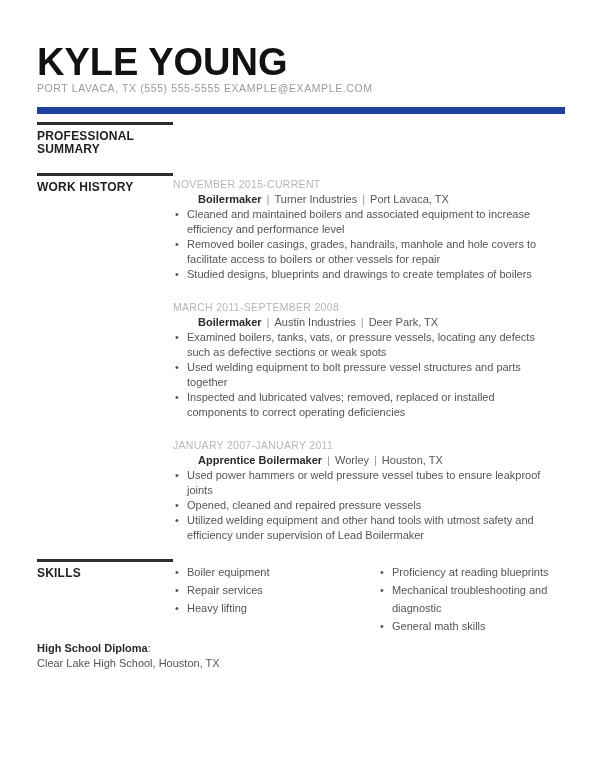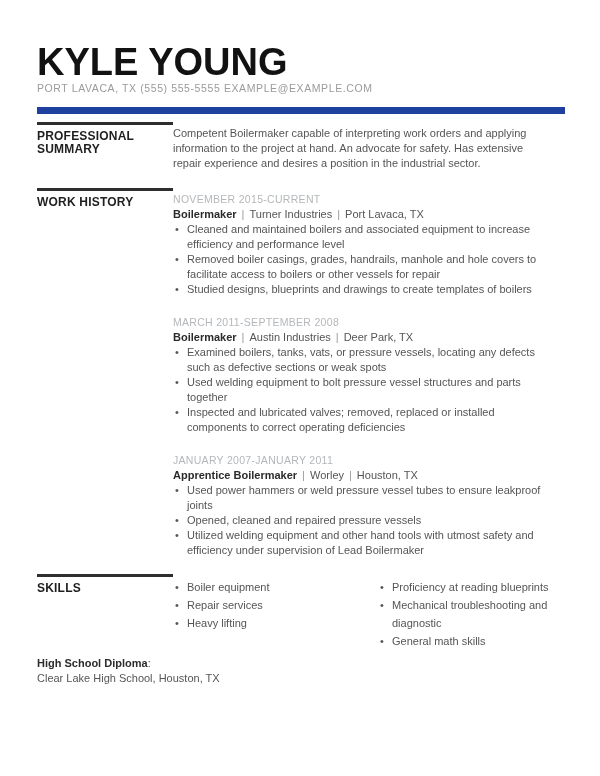--- a/index.html
+++ b/index.html
@@ -33,21 +33,21 @@
     font-size: 12px; line-height: 13px; font-weight: 700;
     color: #1f1f1f; letter-spacing: 0.2px;
   }
   .sec-content { flex: 1 1 auto; padding-top: 4px; font-size: 11px; line-height: 15px; color: #555; }
 
   .summary-text { width: 378px; }
 
   
   .job + .job { margin-top: 18px; }
   .job-dates { font-size: 10.5px; line-height: 15px; color: #b4b7ba; letter-spacing: 0.3px; }
-  .job-titleline { line-height: 15px; color: #555; }
+  .job-titleline { line-height: 15px; color: #555; margin-left: 25px; }
   .job-title { font-weight: 700; color: #2b2b2b; }
   .pipe { color: #9a9a9a; margin: 0 5px; }
 
   ul.bullets { list-style: none; width: 378px; }
   ul.bullets li { position: relative; padding-left: 14px; line-height: 15px; }
   ul.bullets li::before { content: "\2022"; position: absolute; left: 2px; top: 0; color: #555; }
 
   
   .skills-cols { display: flex; }
   .skills-col { width: 190px; flex: 0 0 190px; }
@@ -64,23 +64,20 @@
 <body>
 
 <div class="page">
 
   <div class="name">KYLE YOUNG</div>
   <div class="contact">PORT LAVACA, TX (555) 555-5555 EXAMPLE@EXAMPLE.COM</div>
   <div class="accent-bar"></div>
 
   <div class="section sec-summary">
     <div class="sec-label">PROFESSIONAL SUMMARY</div>
-    <div class="sec-content">
-      <div class="summary-text">Competent Boilermaker capable of interpreting work orders and applying information to the project at hand. An advocate for safety. Has extensive repair experience and desires a position in the industrial sector.</div>
-    </div>
   </div>
 
   <div class="section sec-work">
     <div class="sec-label">WORK HISTORY</div>
     <div class="sec-content">
 
       <div class="job">
         <div class="job-dates">NOVEMBER 2015-CURRENT</div>
         <div class="job-titleline">
           <span class="job-title">Boilermaker</span><span class="pipe">|</span><span>Turner Industries</span><span class="pipe">|</span><span>Port Lavaca, TX</span>

